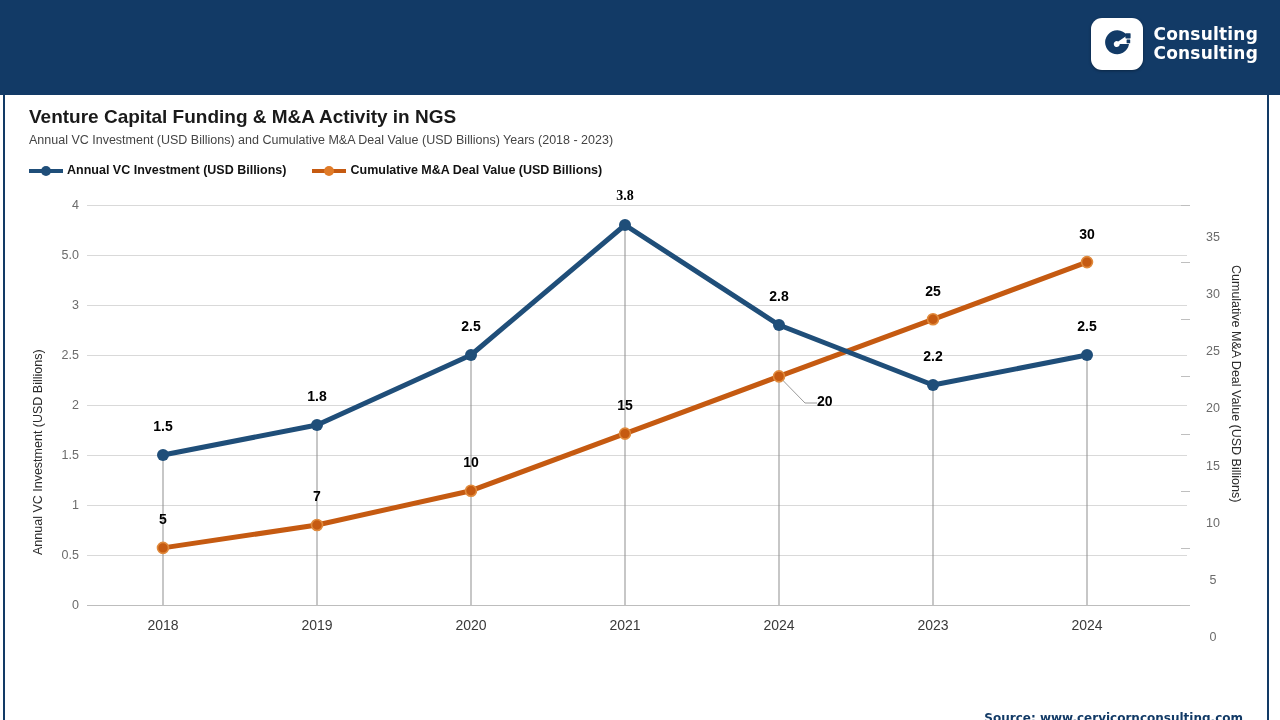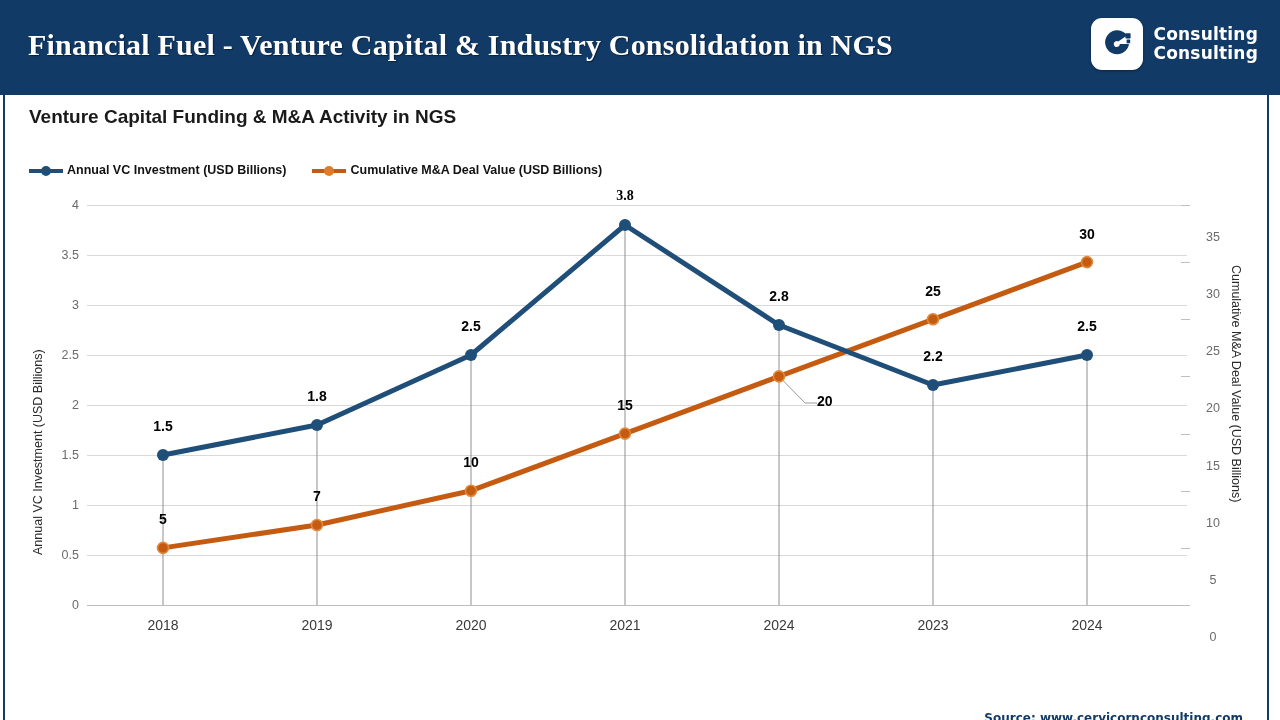--- a/index.html
+++ b/index.html
@@ -107,40 +107,40 @@
     white-space:nowrap;
   }
   svg.plot{position:absolute;left:0;top:0;}
 </style>
 </head>
 <body>
 
 <div class="page">
 
   <div class="header">
-    <div class="header-title">Financial Fuel - Venture Capital &amp; Industry Consolidation in NGS</div>
 
     <div class="logo">
       <div class="logo-mark">
         <svg width="40" height="40" viewBox="0 0 40 40" aria-hidden="true">
           <path d="M30 11.5A12 12 0 1 0 32 20h-9.2a3 3 0 1 1-1.6-2.6z" fill="#123a66"></path>
           <rect x="28.4" y="9.2" width="5.2" height="5.2" rx="0.6" fill="#123a66"></rect>
           <rect x="29.6" y="15.6" width="3.6" height="3.6" rx="0.5" fill="#123a66"></rect>
         </svg>
       </div>
       <div class="logo-text">
         <div>Consulting</div>
         <div>Consulting</div>
       </div>
     </div>
   </div>
 
   <div class="card">
 
     <div class="chart-title">Venture Capital Funding &amp; M&amp;A Activity in NGS</div>
+    <div class="chart-subtitle">Annual VC Investment (USD Billions) and Cumulative M&amp;A Deal Value (USD Billions) Years (2018 - 2023)</div>
 
     <div class="legend">
       <div class="legend-item">
         <span class="legend-swatch">
           <i style="background:#1f4e79"></i>
             <b style="background:#1f4e79"></b>
         </span>
         <span class="legend-label">Annual VC Investment (USD Billions)</span>
       </div>
       <div class="legend-item">
@@ -161,21 +161,21 @@
       <div class="gridline" style="left:82px;top:160px;width:1100px;"></div>
       <div class="gridline" style="left:82px;top:210px;width:1100px;"></div>
       <div class="gridline" style="left:82px;top:260px;width:1100px;"></div>
       <div class="gridline" style="left:82px;top:310px;width:1100px;"></div>
       <div class="gridline" style="left:82px;top:360px;width:1100px;"></div>
       <div class="gridline" style="left:82px;top:410px;width:1100px;"></div>
       <div class="gridline" style="left:82px;top:460px;width:1100px;"></div>
       <div class="axisline" style="left:82px;top:510px;width:1100px;background:#bdbdbd;"></div>
 
       <div class="tick left" style="left:38px;top:103px;">4</div>
-      <div class="tick left" style="left:38px;top:153px;">3.5</div>
+      <div class="tick left" style="left:38px;top:153px;">5.0</div>
       <div class="tick left" style="left:38px;top:203px;">3</div>
       <div class="tick left" style="left:38px;top:253px;">2.5</div>
       <div class="tick left" style="left:38px;top:303px;">2</div>
       <div class="tick left" style="left:38px;top:353px;">1.5</div>
       <div class="tick left" style="left:38px;top:403px;">1</div>
       <div class="tick left" style="left:38px;top:453px;">0.5</div>
       <div class="tick left" style="left:38px;top:503px;">0</div>
 
       <div class="tick right" style="left:1190px;top:103px;">35</div>
       <div class="tick right" style="left:1190px;top:160.1px;">30</div>

